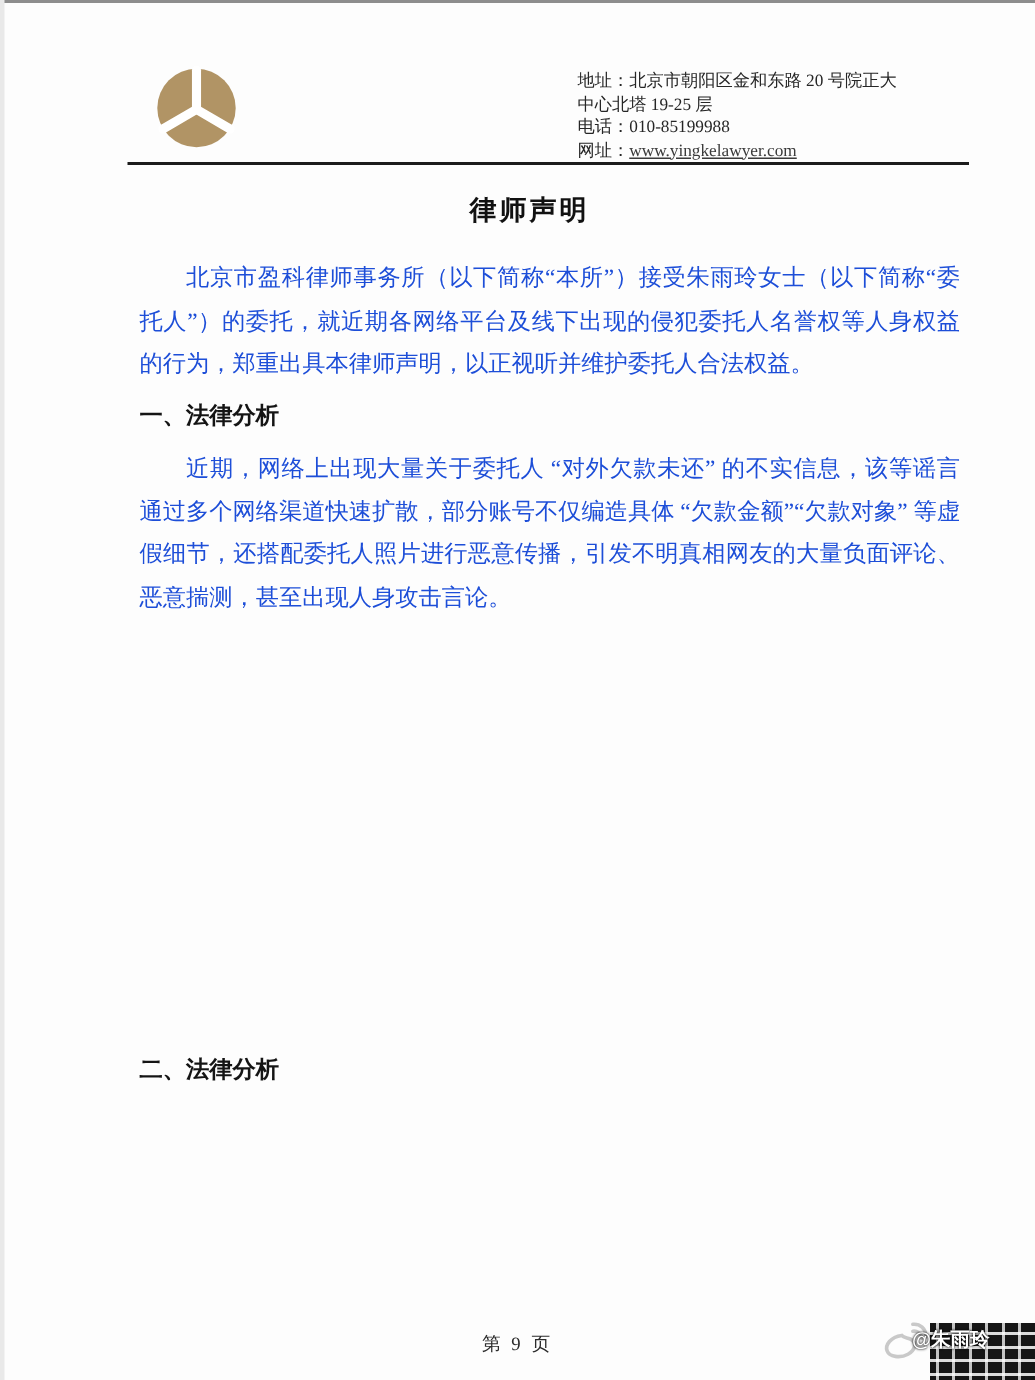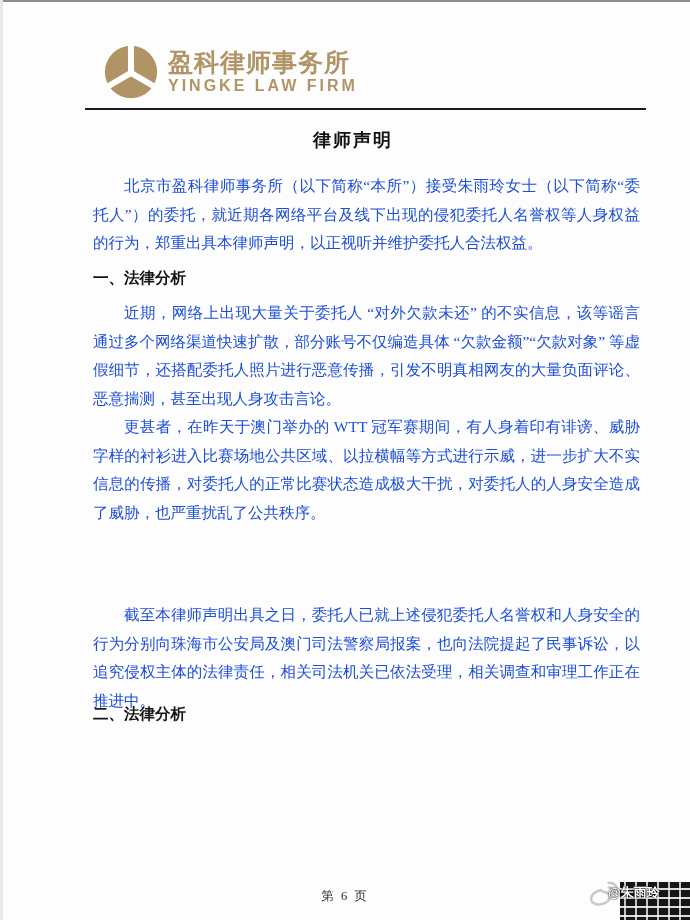--- a/index.html
+++ b/index.html
@@ -85,42 +85,42 @@
     <span class="logo-icon">
       <svg viewBox="0 0 60 60" width="56" height="56">
         <circle cx="30" cy="30" r="28" fill="#b19465"></circle>
         <g stroke="#ffffff" stroke-width="6.5" stroke-linecap="round">
           <line x1="30" y1="31" x2="30" y2="3"></line>
           <line x1="30" y1="31" x2="6" y2="45"></line>
           <line x1="30" y1="31" x2="54" y2="45"></line>
         </g>
       </svg>
     </span>
-    <span class="brand-text">
-      <div class="brand-cn">盈科律师事务所</div>
-      <div class="brand-en">YINGKE LAW FIRM</div>
-    </span>
   </div>
 
+  <div class="contact">
+    <div>地址：北京市朝阳区金和东路 20 号院正大</div>
+    <div>中心北塔 19-25 层</div>
+    <div>电话：010-85199988</div>
+    <div><span>网址：</span><a href="#">www.yingkelawyer.com</a></div>
+  </div>
 
   <div class="rule"></div>
 
   <div class="doc-title">律师声明</div>
 
   <p class="band para" style="top:172px">北京市盈科律师事务所（以下简称“本所”）接受朱雨玲女士（以下简称“委托人”）的委托，就近期各网络平台及线下出现的侵犯委托人名誉权等人身权益的行为，郑重出具本律师声明，以正视听并维护委托人合法权益。</p>
 
   <div class="band sec-heading" style="top:264px">一、法律分析</div>
   <p class="band para" style="top:299px">近期，网络上出现大量关于委托人 “对外欠款未还” 的不实信息，该等谣言通过多个网络渠道快速扩散，部分账号不仅编造具体 “欠款金额”“欠款对象” 等虚假细节，还搭配委托人照片进行恶意传播，引发不明真相网友的大量负面评论、恶意揣测，甚至出现人身攻击言论。</p>
-  <p class="band para" style="top:413px">更甚者，在昨天于澳门举办的 WTT 冠军赛期间，有人身着印有诽谤、威胁字样的衬衫进入比赛场地公共区域、以拉横幅等方式进行示威，进一步扩大不实信息的传播，对委托人的正常比赛状态造成极大干扰，对委托人的人身安全造成了威胁，也严重扰乱了公共秩序。</p>
-  <p class="band para" style="top:601px">截至本律师声明出具之日，委托人已就上述侵犯委托人名誉权和人身安全的行为分别向珠海市公安局及澳门司法警察局报案，也向法院提起了民事诉讼，以追究侵权主体的法律责任，相关司法机关已依法受理，相关调查和审理工作正在推进中。</p>
 
   <div class="band sec-heading" style="top:700px">二、法律分析</div>
 
 
-  <div class="page-footer">第 6 页</div>
+  <div class="page-footer">第 9 页</div>
 
   <span class="wm-weibo">
     <svg viewBox="0 0 32 28" width="30" height="26">
       <g fill="none" stroke="#c9c9c9" stroke-width="2.6" stroke-linecap="round">
         <path d="M14 10 C6 11 2 17 3.5 21 C5 25.5 13 26.5 18.5 23.5 C23.5 20.8 25 15.5 21 13 C18.5 11.5 15.5 12 14 10 Z"></path>
         <path d="M22 7 C25 6.5 28 8.5 28.5 12"></path>
         <path d="M23 2 C28 1.5 32.5 5 32.5 11" transform="translate(-1,0)"></path>
       </g>
     </svg>
   </span>

